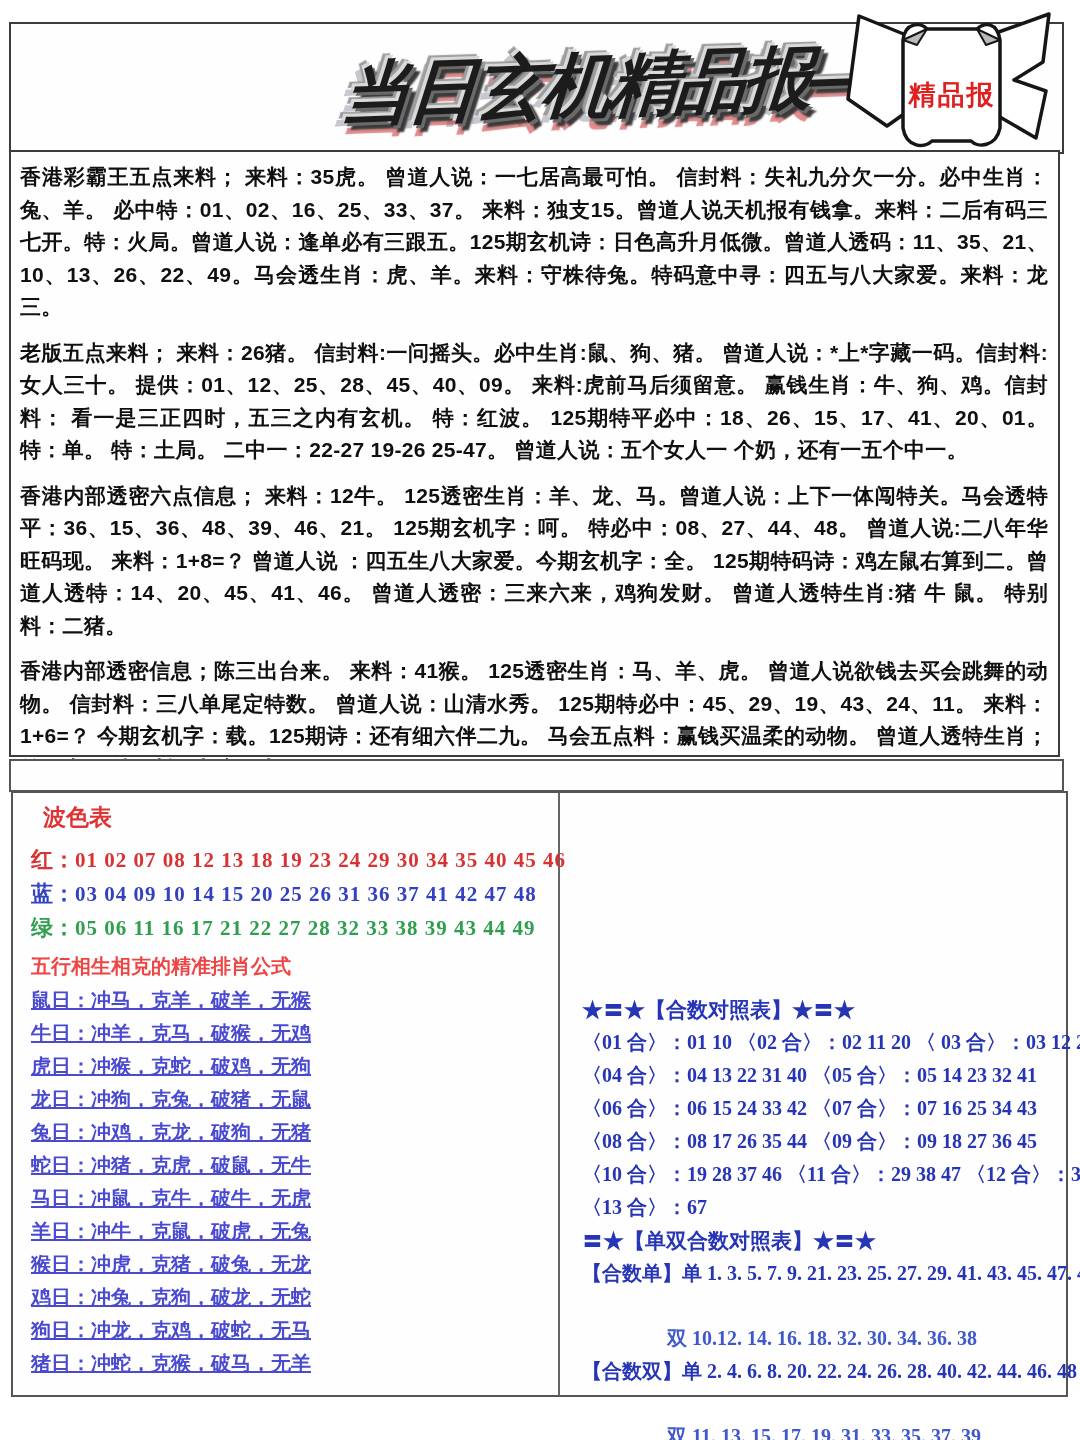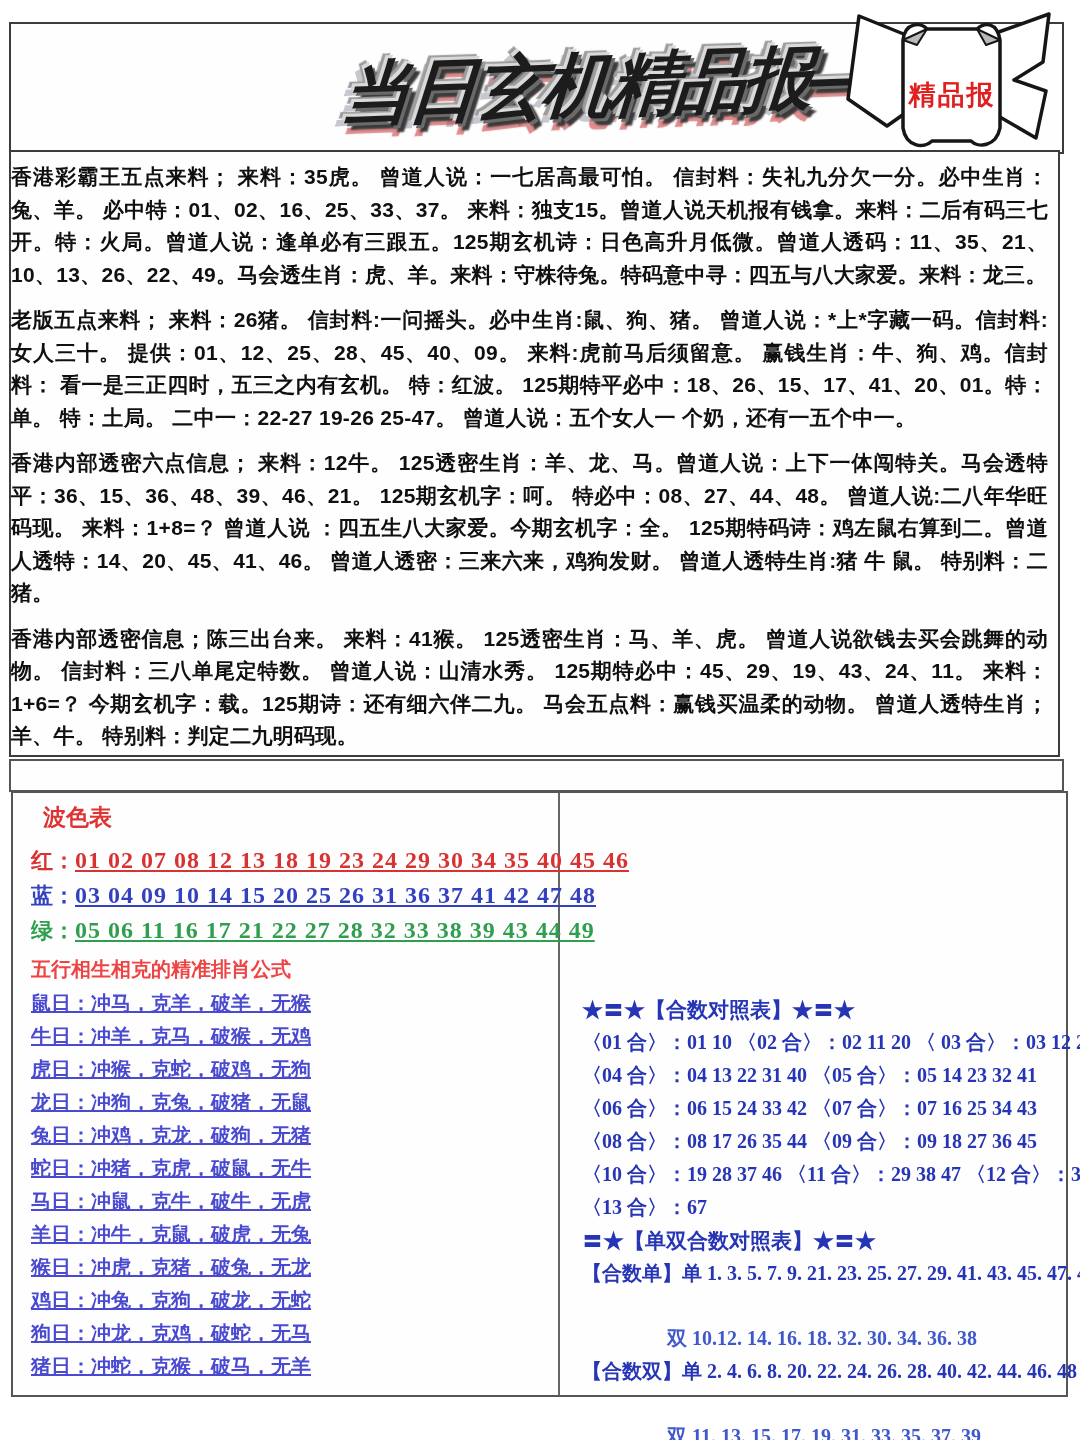--- a/index.html
+++ b/index.html
@@ -34,21 +34,21 @@
     z-index: 2;
   }
   .ribbon-wrap { left: 845px; top: 6px; width: 215px; height: 152px; z-index: 5; }
   .ribbon-wrap svg { width: 100%; height: 100%; }
 
   
   .main-panel {
     left: 9px; top: 150px; width: 1051px; height: 607px;
     border: 2px solid #3c3c3c;
     background: #fefefe;
-    padding: 9px 10px 0 0;
+    padding: 9px 10px 0 9px;
     box-sizing: border-box;
   }
   .main-panel p {
     margin: 0 0 13px 0;
     font-size: 21px; font-weight: 700;
     line-height: 32.5px;
     color: #101010;
     letter-spacing: 0.3px;
     text-align: justify;
   }
@@ -77,23 +77,23 @@
   .right-col {
     position: absolute; left: 547px; top: 0; right: 0; height: 100%;
     padding: 200px 0 0 22px; box-sizing: border-box;
   }
 
   .bose-title {
     color: #e03434; font-size: 23px; font-weight: 700;
     margin: 2px 0 10px 12px;
   }
   .bose-row { line-height: 34px; font-size: 22px; font-weight: 700; white-space: nowrap; }
-  .bose-row .nums { font-family: "Liberation Serif", serif; font-size: 24px; letter-spacing: 1px; text-decoration: underline; }
+  .bose-row .nums { font-family: "Liberation Serif", serif; font-size: 21px; letter-spacing: 1px; }
   .bose-red   { color: #d83232; }
-  .bose-blue  { color: #3340c0; text-align: right; }
+  .bose-blue  { color: #3340c0; }
   .bose-green { color: #2f9e4f; }
 
   .wuxing-title {
     color: #ef4444; font-size: 20px; font-weight: 700;
     margin: 8px 0 4px 0;
   }
   .wuxing-row {
     color: #4a4ad0; font-size: 20px; font-weight: 700;
     line-height: 33px; white-space: nowrap; text-decoration: underline;
   }

